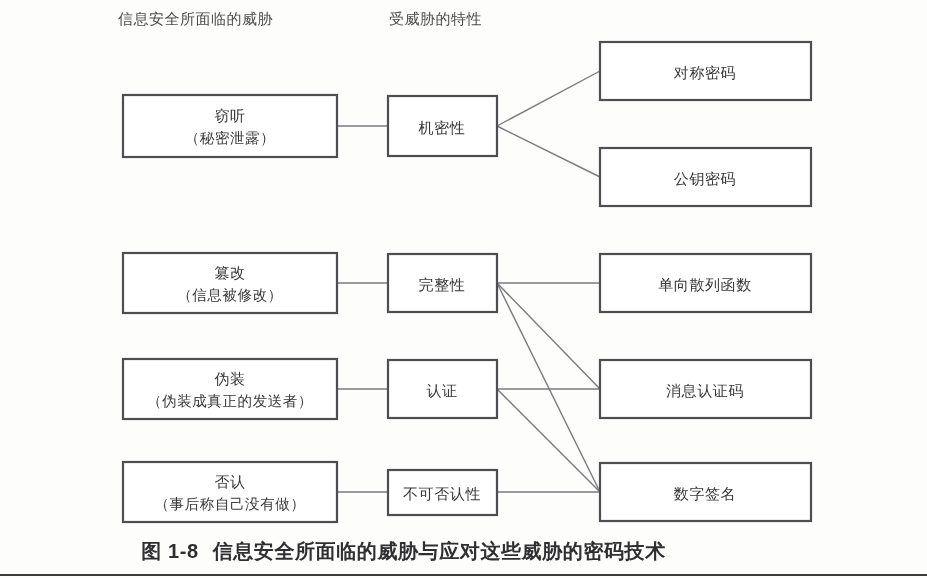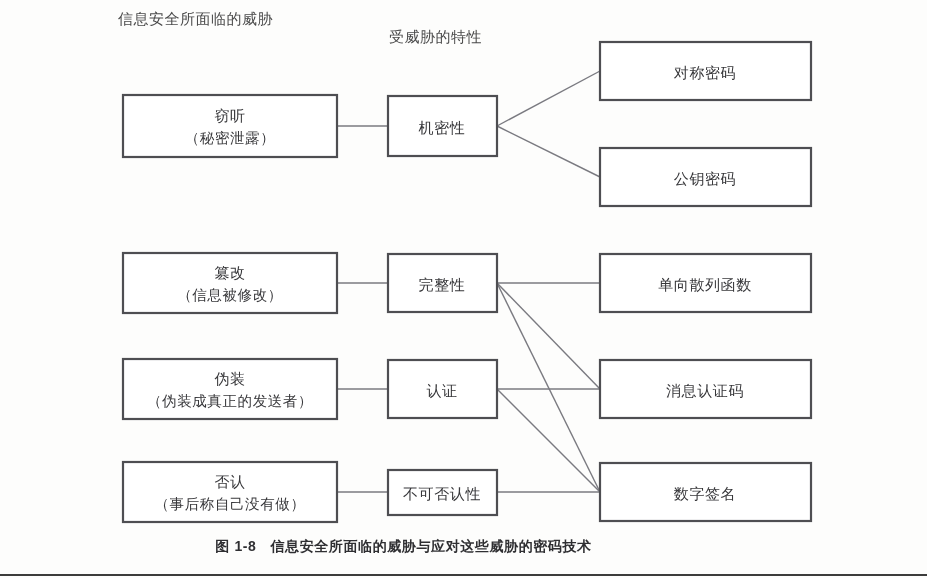--- a/index.html
+++ b/index.html
@@ -16,21 +16,21 @@
     font-family: "Liberation Sans", "DejaVu Sans", sans-serif;
   }
   .col-header {
     position: absolute;
     font-size: 15px;
     color: #4a4a4a;
     letter-spacing: 0.5px;
     white-space: nowrap;
   }
   #hdr-threats { left: 118px; top: 10px; }
-  #hdr-props   { left: 389px; top: 28px; }
+  #hdr-props   { left: 389px; top: 10px; }
   #hdr-tech    { left: 617px; top: 10px; }
 
   svg#diagram {
     position: absolute;
     left: 0;
     top: 0;
     width: 927px;
     height: 578px;
   }
   .node-box {
@@ -52,21 +52,21 @@
   }
   .node-label.sub {
     font-size: 14.5px;
   }
   .caption {
     position: absolute;
     left: 0;
     top: 538px;
     width: 807px;
     text-align: center;
-    font-size: 14px;
+    font-size: 20px;
     color: #2f2f32;
     font-weight: bold;
     letter-spacing: 0.6px;
   }
   .caption .cap-num { margin-right: 14px; }
   #bottom-rule {
     position: absolute;
     left: 0;
     top: 574px;
     width: 927px;

